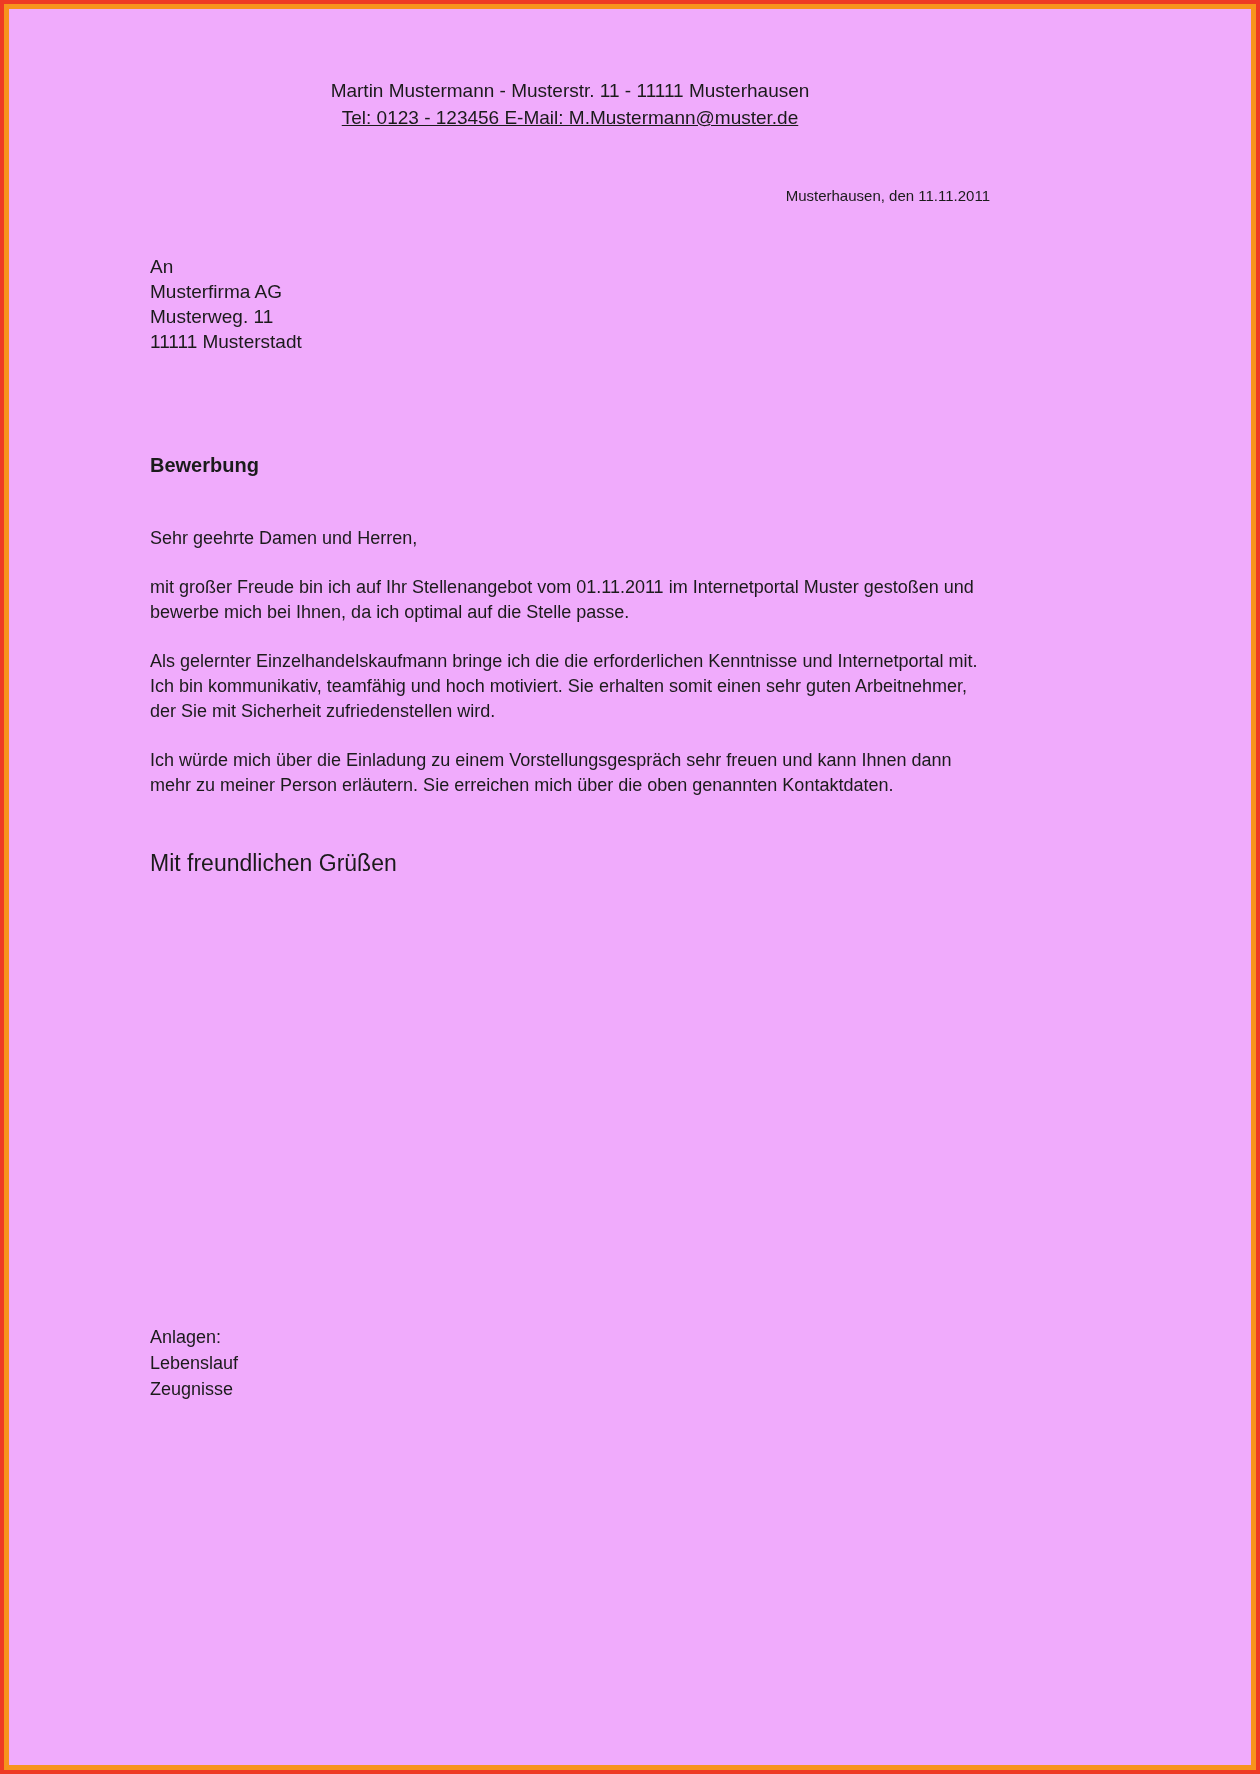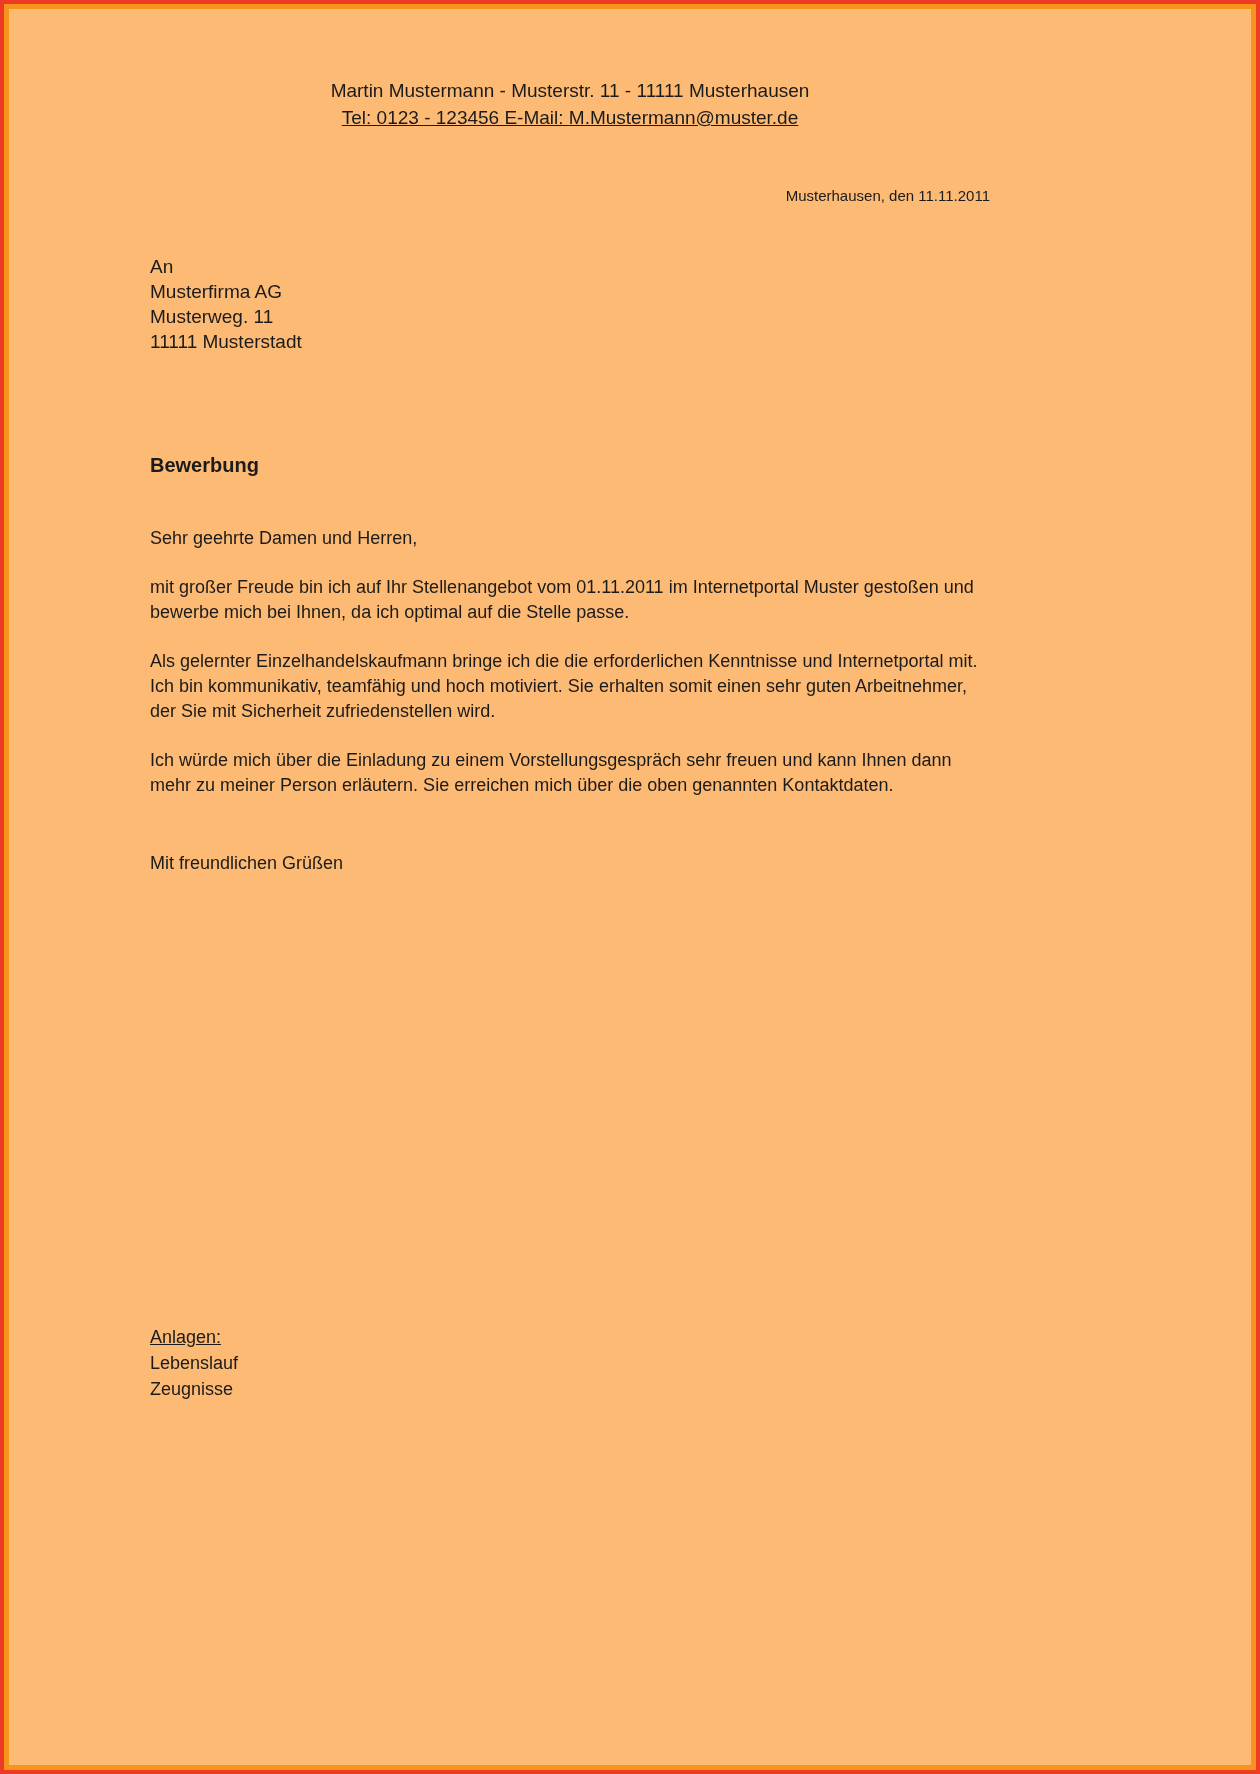--- a/index.html
+++ b/index.html
@@ -19,21 +19,21 @@
   .frame-inner {
     width: 100%;
     height: 100%;
     border: 5px solid #f7941d;   
     background: #ffffff;
   }
   .page {
     width: 100%;
     height: 100%;
     padding: 68px 0 0 141px;
-    background: #fdba74;
+    background: #f0abfc;
   }
   .content {
     width: 840px;
   }
   .letter-header {
     text-align: center;
     font-size: 19px;
     line-height: 27px;
   }
   .letter-header .underlined {
@@ -61,30 +61,29 @@
     font-size: 18px;
     line-height: 25px;
   }
   .body-paragraph {
     margin-top: 24px;
     font-size: 18px;
     line-height: 25px;
   }
   .closing {
     margin-top: 52px;
-    font-size: 18px;
+    font-size: 23px;
     line-height: 26px;
   }
   .attachments {
     margin-top: 448px;
     font-size: 18px;
     line-height: 26px;
   }
   .attachments .heading {
-    text-decoration: underline;
   }
 </style>
 </head>
 <body>
 
 <div class="frame-outer">
   <div class="frame-inner">
     <div class="page">
       <div class="content">
 

